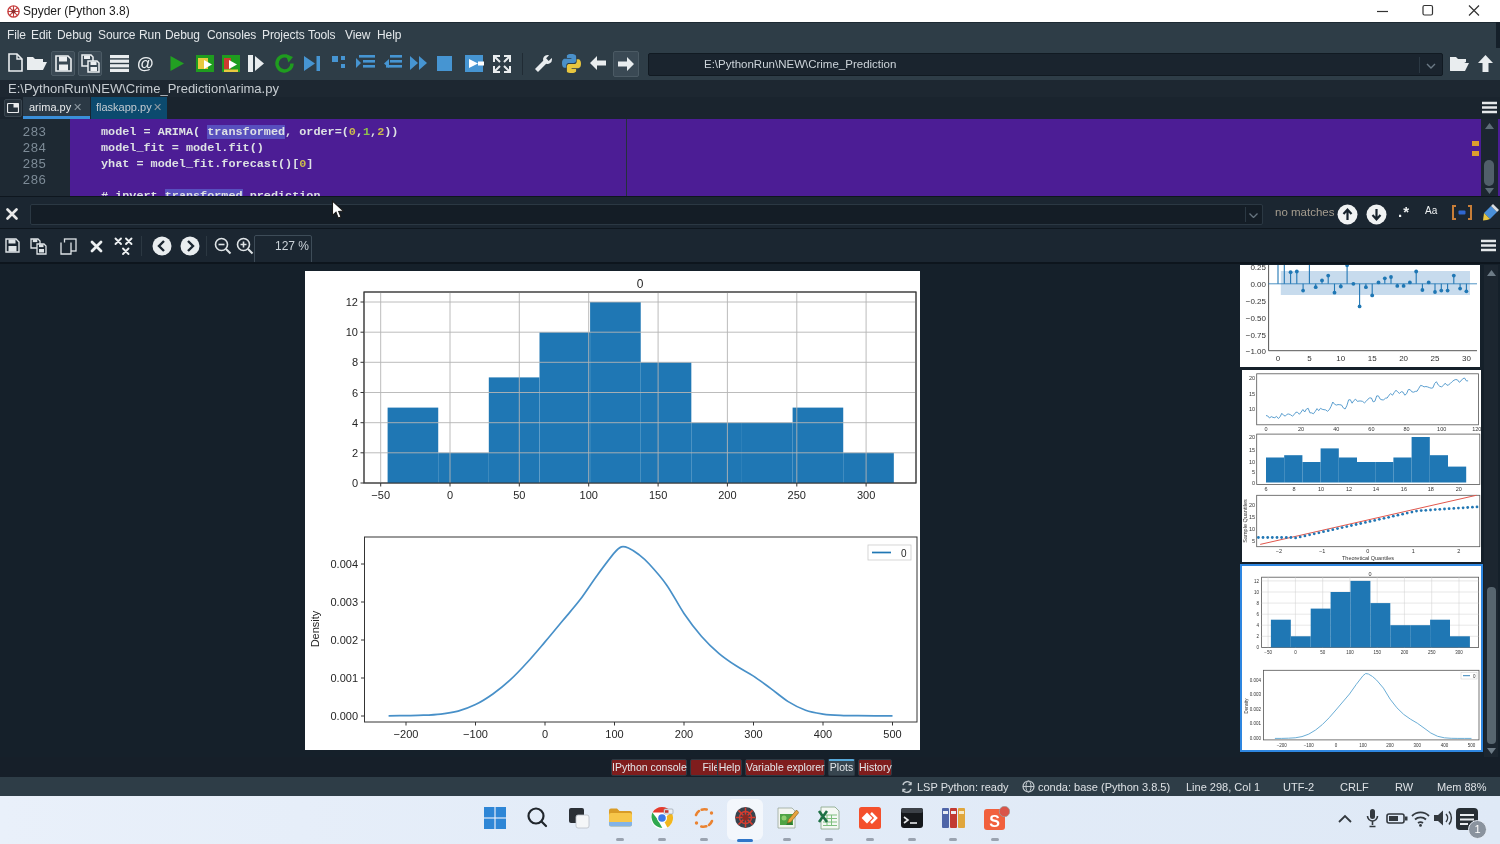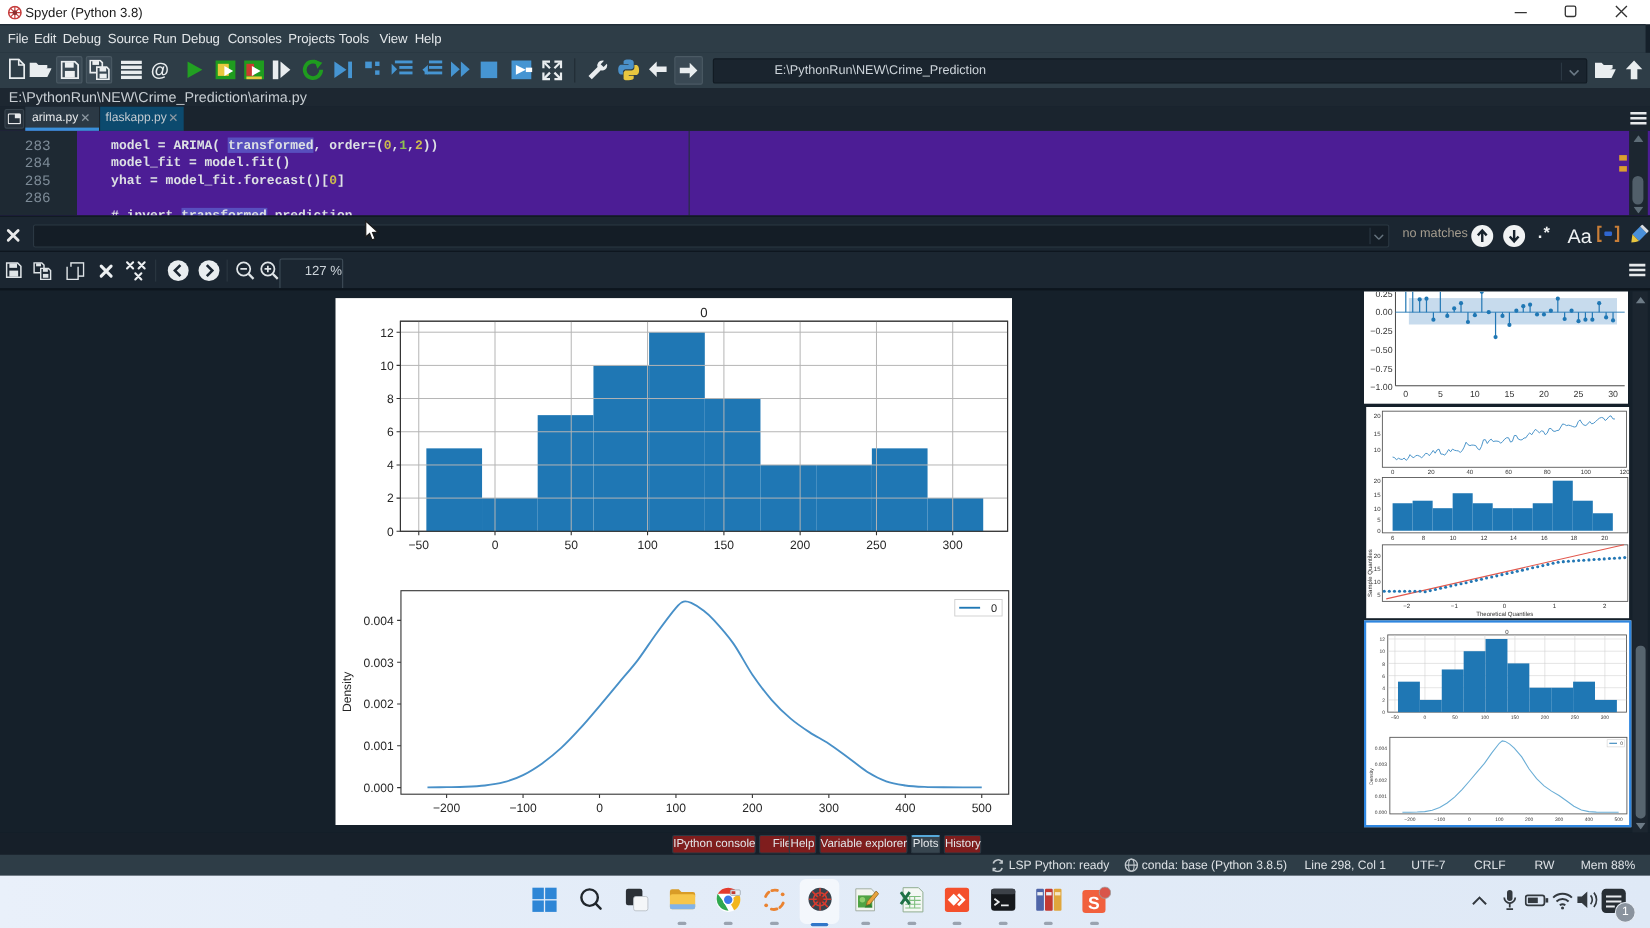--- a/index.html
+++ b/index.html
@@ -31,21 +31,21 @@
   .cline { position:absolute; left:101px; font-family:"Liberation Mono", monospace; font-size:11.8px; font-weight:bold; color:#dde1e4; white-space:pre; }
   .selw { background:#584fbe; }
   .num1 { color:#cbbb4d; }
   .num2 { color:#8ec04f; }
   
   #findbar { left:0; top:196px; width:1500px; height:32px; background:#1b2631; border-top:1px solid #0e161e; }
   #findinput { position:absolute; left:30px; top:7px; width:1233px; height:21px; background:#141d26; border:1px solid #2b3843; border-radius:2px; }
   
   #plotstoolbar { left:0; top:228px; width:1500px; height:34px; background:#1b2631; border-top:1px solid #0e161e; }
   .pico { position:absolute; top:9px; }
-  #zoombox { position:absolute; left:254px; top:6px; width:58px; height:37px; border:1px solid #3e4c58; border-radius:2px; color:#ccd3d9; font-size:12px; text-align:right; line-height:21px; }
+  #zoombox { position:absolute; left:254px; top:6px; width:58px; height:37px; border:1px solid #3e4c58; border-radius:2px; color:#ccd3d9; font-size:12px; text-align:left; line-height:21px;padding-left:20px; }
   
   #plotsmain { left:0; top:262px; width:1500px; height:495px; background:#15202a; border-top:2px solid #0d151d; }
   #figure { position:absolute; left:305px; top:7px; width:615px; height:479px; background:#ffffff; }
   
   .thumbw { position:absolute; background:#ffffff; }
   
   #panetabs { left:0; top:757px; width:1500px; height:20px; background:#161f29; }
   .ptab { position:absolute; top:2px; height:17px; background:#7f1d1d; border:1px solid #2c3842; border-radius:2px; font-size:10.5px; color:#e2e6e9; text-align:center; line-height:15px; white-space:nowrap; }
   .ptab.active { background:#37454f; border-top:2px solid #56a9da; line-height:13px; }
   
@@ -297,21 +297,21 @@
 
   <svg class="abs" style="left:1337px;top:7px" width="21" height="21" viewBox="0 0 21 21">
     <circle cx="10.5" cy="10.5" r="10" fill="#f0f2f3"></circle>
     <path d="M10.5 16V6M6.5 10L10.5 5.6L14.5 10" fill="none" stroke="#17222c" stroke-width="2.2"></path>
   </svg>
   <svg class="abs" style="left:1366px;top:7px" width="21" height="21" viewBox="0 0 21 21">
     <circle cx="10.5" cy="10.5" r="10" fill="#f0f2f3"></circle>
     <path d="M10.5 5v10M6.5 11l4 4.4l4-4.4" fill="none" stroke="#17222c" stroke-width="2.2"></path>
   </svg>
   <span class="abs" style="left:1398px;top:6px;font-size:15px;font-weight:bold;color:#eef1f2;letter-spacing:1px">.*</span>
-  <span class="abs" style="left:1425px;top:8px;font-size:18px;color:#eef1f2">Aa</span>
+  <span class="abs" style="left:1425px;top:8px;font-size:10px;color:#eef1f2">Aa</span>
   <div class="abs" style="left:1451px;top:8px;width:22px;height:15px">
     <svg width="22" height="15" viewBox="0 0 22 15">
       <path d="M5 1H2v13h3" fill="none" stroke="#c87e38" stroke-width="2"></path>
       <path d="M17 1h3v13h-3" fill="none" stroke="#c87e38" stroke-width="2"></path>
       <rect x="7.5" y="5.5" width="7" height="4" rx="1" fill="#2f66d0"></rect>
     </svg>
   </div>
   <svg class="abs" style="left:1481px;top:7px" width="18" height="18" viewBox="0 0 18 18">
     <path d="M10 2l6 6l-7 7l-6-6z" fill="#4a90d9"></path>
     <path d="M3 9l6 6l-3 1l-4 .5z" fill="#e8c63f"></path>
@@ -723,21 +723,21 @@
     <path d="M2 11V8.5h2.5" fill="none" stroke="#c2c9ce" stroke-width="1.4"></path>
   </svg>
   <span style="left:917px">LSP Python: ready</span>
   <svg class="abs" style="left:1022px;top:3px" width="13" height="13" viewBox="0 0 13 13">
     <circle cx="6.5" cy="6.5" r="5.5" fill="none" stroke="#c2c9ce" stroke-width="1.2"></circle>
     <ellipse cx="6.5" cy="6.5" rx="2.5" ry="5.5" fill="none" stroke="#c2c9ce" stroke-width="1"></ellipse>
     <path d="M1 6.5h11" stroke="#c2c9ce" stroke-width="1"></path>
   </svg>
   <span style="left:1038px">conda: base (Python 3.8.5)</span>
   <span style="left:1186px">Line 298, Col 1</span>
-  <span style="left:1283px">UTF-7</span>
+  <span style="left:1283px">UTF-2</span>
   <span style="left:1340px">CRLF</span>
   <span style="left:1395px">RW</span>
   <span style="left:1437px">Mem 88%</span>
 </div>
 
 <div class="abs" id="taskbar">
 
   <div class="abs" style="left:727px;top:3px;width:36px;height:41px;background:rgba(255,255,255,0.6);border-radius:6px"></div>
 
   <svg class="tico" style="left:483px" width="24" height="24" viewBox="0 0 24 24">

